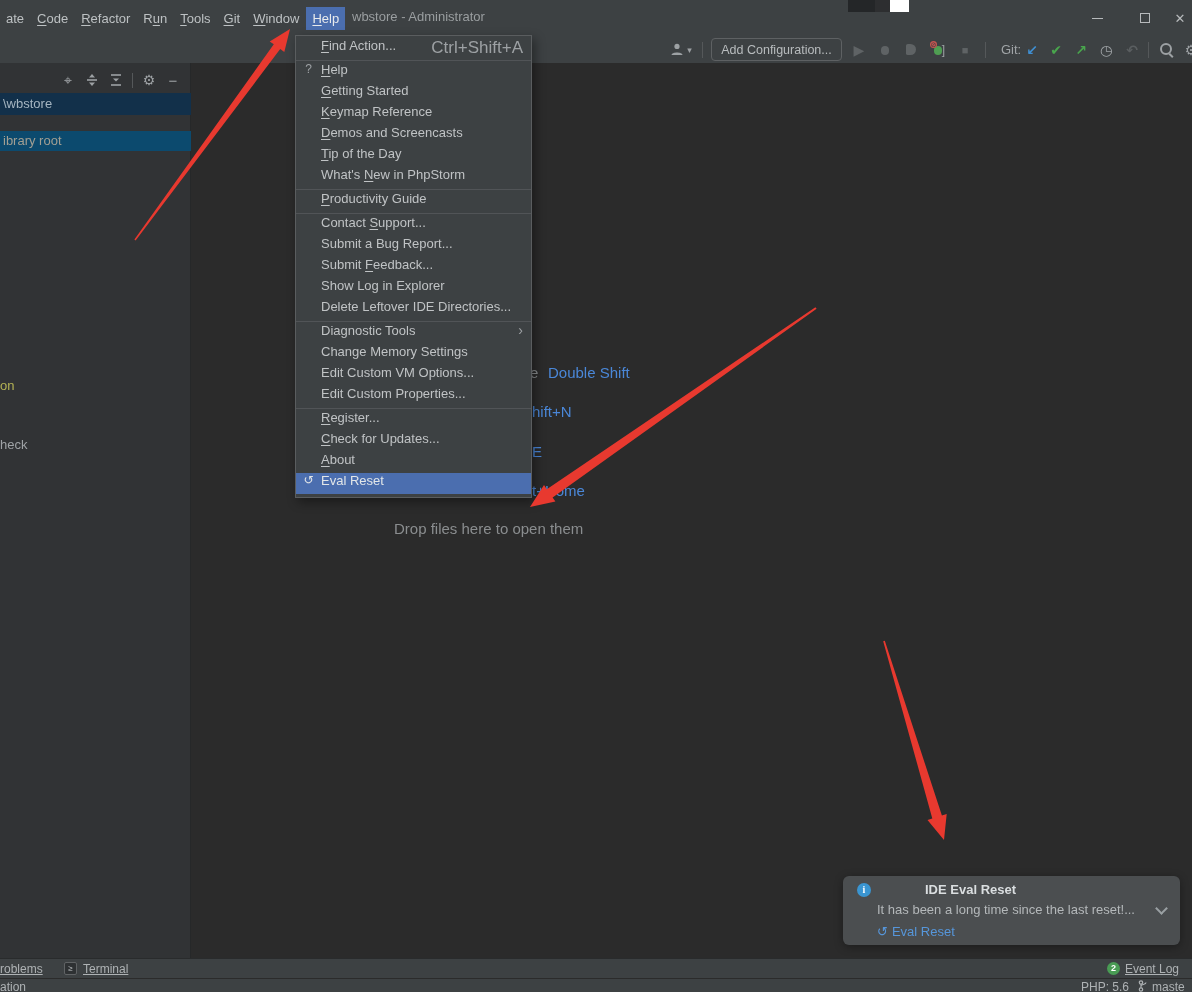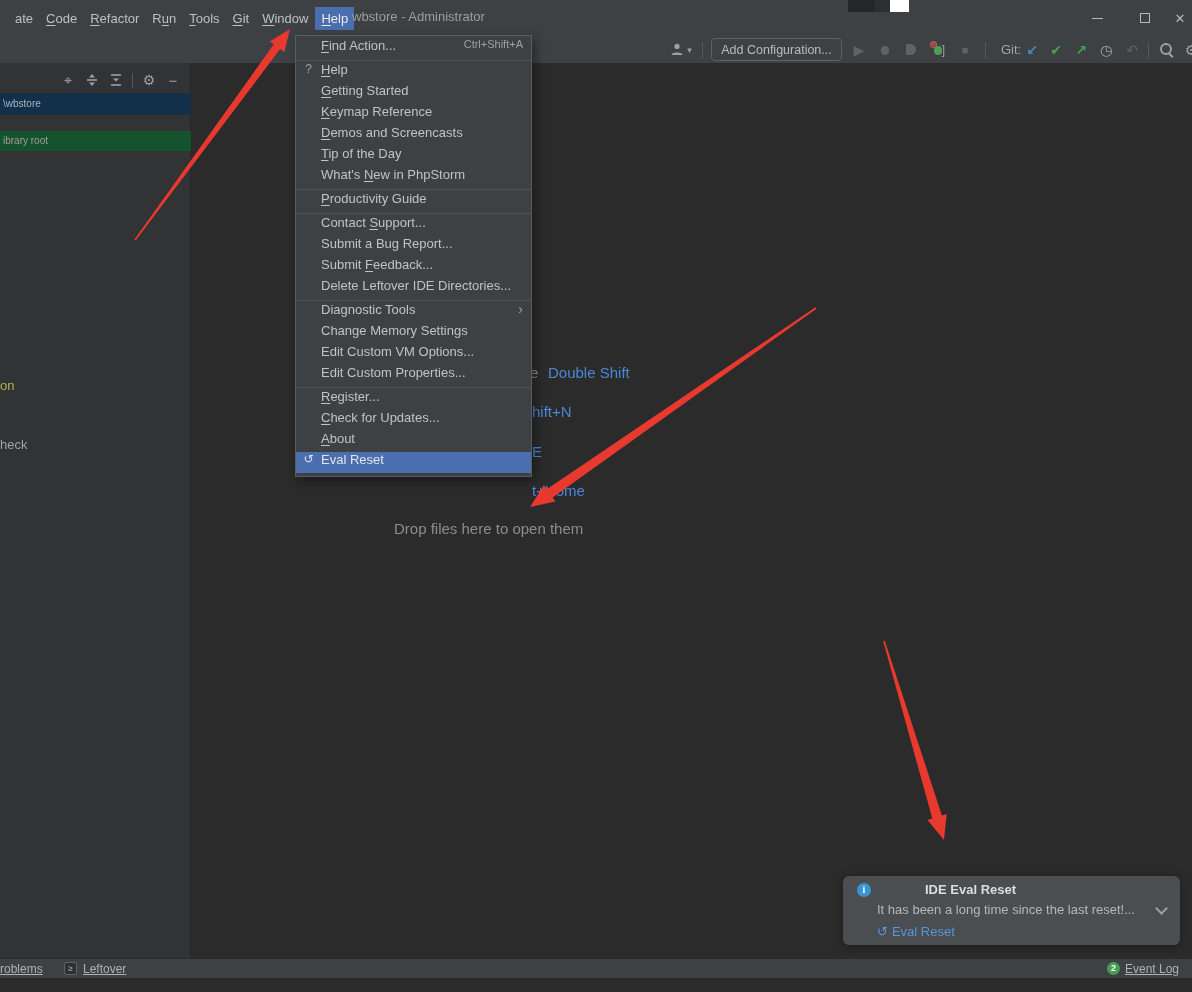--- a/index.html
+++ b/index.html
@@ -4,21 +4,21 @@
 <style>
   * { margin:0; padding:0; box-sizing:border-box; }
   html,body { background:#1e1e1e; }
   .app {
     position:relative; width:1192px; height:992px; overflow:hidden;
     background:#2b2b2b; font-family:"Liberation Sans","DejaVu Sans",sans-serif;
     color:#bbb; -webkit-font-smoothing:antialiased;
   }
   
   .titlebar { position:absolute; left:0; top:0; width:1192px; height:36px; background:#3d4143; }
-  .menubar { position:absolute; left:9px; top:0; height:36px; display:flex; align-items:center; }
+  .menubar { position:absolute; left:0; top:0; height:36px; display:flex; align-items:center; }
   .menubar-item { padding:4px 6px; margin-right:1px; font-size:13px; color:#bdc1c3; cursor:default; white-space:nowrap; }
   .menubar-item.active { background:#4b6eaf; color:#e8eaec; }
   .u { text-decoration:underline; text-underline-offset:2px; }
   .window-title { position:absolute; left:345px; top:9px; font-size:13px; color:#9a9ea0;padding-left:7px; }
   .win-controls { position:absolute; right:0; top:0; height:36px; display:flex; align-items:center; }
   .win-btn { width:47px; height:36px; display:flex; align-items:center; justify-content:center; color:#b7babc; font-size:13px; }
   .win-min-glyph { display:block; width:11px; height:1px; background:#b7babc; }
   .win-max-glyph { display:block; width:10px; height:10px; border:1px solid #b7babc; }
   
   .artifact { position:absolute; top:0; height:12px; }
@@ -36,38 +36,38 @@
   .bugbox { position:relative; width:14px; height:14px; }
   .bug-body { position:absolute; left:3px; top:3px; width:8px; height:9px; border-radius:4px; background:#5f6365; }
   .bug-body.green { background:#4f9e52; }
   .no-dot { position:absolute; left:-1px; top:-2px; width:7px; height:7px; border-radius:50%; background:#c75450; color:#3d4143; font-size:7px; line-height:7px; text-align:center; }
   .shieldish { width:10px; height:11px; background:#5f6365; border-radius:2px 6px 6px 2px; }
   
   .panel { position:absolute; left:0; top:63px; width:191px; height:895px; background:#313335; border-right:1px solid #262829; }
   .panel-head { position:absolute; left:0; top:6px; width:191px; height:22px; display:flex; align-items:center; }
   .ph-ico { color:#9da1a4; font-size:14px; width:24px; text-align:center; }
   .ph-svg { width:14px; height:14px; margin:0 5px; }
-  .panel-row { position:absolute; left:0; width:191px; font-size:10px; line-height:21px; padding-left:3px; white-space:nowrap; }
+  .panel-row { position:absolute; left:0; width:191px; font-size:13px; line-height:21px; padding-left:3px; white-space:nowrap; }
   .row-sel { top:30px; height:22px; line-height:22px; background:#12304a; color:#a5b5c1; }
-  .row-lib { top:68px; height:20px; line-height:20px; background:#14532d; color:#a29f93; }
+  .row-lib { top:68px; height:20px; line-height:20px; background:#0c4a6e; color:#a29f93; }
   .txt-frag { position:absolute; font-size:13px; white-space:nowrap; }
   
   .editor-frag { position:absolute; font-size:15px; white-space:nowrap; }
   .hint-blue { color:#4a87d8; }
   .hint-gray { color:#8a8d8f; }
   
   .menu {
     position:absolute; left:295px; top:35px; width:237px; background:#3d4143;
     border:1px solid #5a5d5f; padding:2px 0 3px 0; box-shadow:3px 4px 10px rgba(0,0,0,.4); z-index:30;
   }
   .menu-row { position:relative; height:21px; display:flex; align-items:flex-start; font-size:13px; color:#c0c3c5; padding-right:8px; }
   .menu-ico { width:25px; text-align:center; font-size:12px; color:#9da1a4; flex:0 0 25px; }
   .menu-label { white-space:nowrap; }
   .menu-spacer { flex:1; }
-  .menu-shortcut { color:#9da1a4; font-size:11px; }
+  .menu-shortcut { color:#9da1a4; font-size:17px; }
   .menu-sub { color:#9da1a4; font-size:14px; line-height:14px; }
   .menu-sep { height:1px; background:#515457; margin:1px 0; }
   .menu-row.selected { background:#4b6eaf; color:#e2e6e8; }
   .menu-row.selected .menu-ico { color:#e2e6e8; }
   
   .notif { position:absolute; left:843px; top:876px; width:337px; height:69px; background:#4b4e50;
     border-radius:6px; z-index:20; box-shadow:0 2px 8px rgba(0,0,0,.35); }
   .notif-ico { position:absolute; left:14px; top:7px; width:14px; height:14px; border-radius:50%; background:#3a95d1;
     color:#fff; font-size:10px; font-weight:bold; text-align:center; line-height:14px; font-family:"Liberation Serif",serif; }
   .notif-title { position:absolute; left:34px; top:6px; font-size:13px; font-weight:bold; color:#dadee0;padding-left:48px; }
@@ -269,20 +269,25 @@
         <span class="menu-label">Submit a Bug Report...</span>
         <span class="menu-spacer"></span>
       </div>
       <div class="menu-row">
         <span class="menu-ico"></span>
         <span class="menu-label">Submit <span class="u">F</span>eedback...</span>
         <span class="menu-spacer"></span>
       </div>
       <div class="menu-row">
         <span class="menu-ico"></span>
+        <span class="menu-label">Show Log in Explorer</span>
+        <span class="menu-spacer"></span>
+      </div>
+      <div class="menu-row">
+        <span class="menu-ico"></span>
         <span class="menu-label">Delete Leftover IDE Directories...</span>
         <span class="menu-spacer"></span>
       </div>
       <div class="menu-sep"></div>
       <div class="menu-row">
         <span class="menu-ico"></span>
         <span class="menu-label">Diagnostic Tools</span>
         <span class="menu-spacer"></span>
         <span class="menu-sub">›</span>
       </div>
@@ -328,25 +333,35 @@
     <span class="notif-ico">i</span>
     <span class="notif-title">IDE Eval Reset</span>
     <span class="notif-body">It has been a long time since the last reset!...</span>
     <span class="notif-chevron"></span>
     <span class="notif-action"><span class="rsticon">↺</span><span>Eval Reset</span></span>
   </div>
 
   <div class="toolstrip">
     <span class="bb-item" style="left:0;top:3px">roblems</span>
     <span class="term-ico" style="left:64px;top:3px"><span>≥</span></span>
-    <span class="bb-item" style="left:83px;top:3px">Leftover</span>
+    <span class="bb-item" style="left:83px;top:3px">Terminal</span>
     <span class="badge" style="left:1107px;top:3px">2</span>
     <span class="bb-item" style="left:1125px;top:3px">Event Log</span>
   </div>
 
+  <div class="statusbar">
+    <span class="bb-item" style="left:0;top:1px">ation</span>
+    <span class="bb-item" style="left:1081px;top:1px">PHP: 5.6</span>
+    <svg style="position:absolute;left:1138px;top:1px" width="10" height="12" viewBox="0 0 10 12">
+        <circle cx="3" cy="2.5" r="1.7" fill="none" stroke="#aeb2b4" stroke-width="1.2"></circle>
+        <circle cx="3" cy="9.5" r="1.7" fill="none" stroke="#aeb2b4" stroke-width="1.2"></circle>
+        <path d="M3 4.2 V7.8 M3 6 C3 4 8 5 8 2.5" fill="none" stroke="#aeb2b4" stroke-width="1.2"></path>
+      </svg>
+    <span class="bb-item" style="left:1152px;top:1px">maste</span>
+  </div>
 
   <svg class="arrows" viewBox="0 0 1192 992">
     <polygon points="135.6,240.5 280.2,49.1 284.3,52.0 290,29 269.7,41.4 273.8,44.3 134.4,239.5" fill="#e8392f"></polygon>
     <polygon points="815.4,307.2 546.8,489.2 544.0,485.1 530,507 555.4,501.5 552.6,497.4 816.6,308.8" fill="#e8392f"></polygon>
     <polygon points="883.2,641.2 932.3,818.4 927.5,819.9 944,840 946.7,814.1 941.9,815.6 884.8,640.8" fill="#e8392f"></polygon>
   </svg>
 
 </div>
 
 </body></html>

